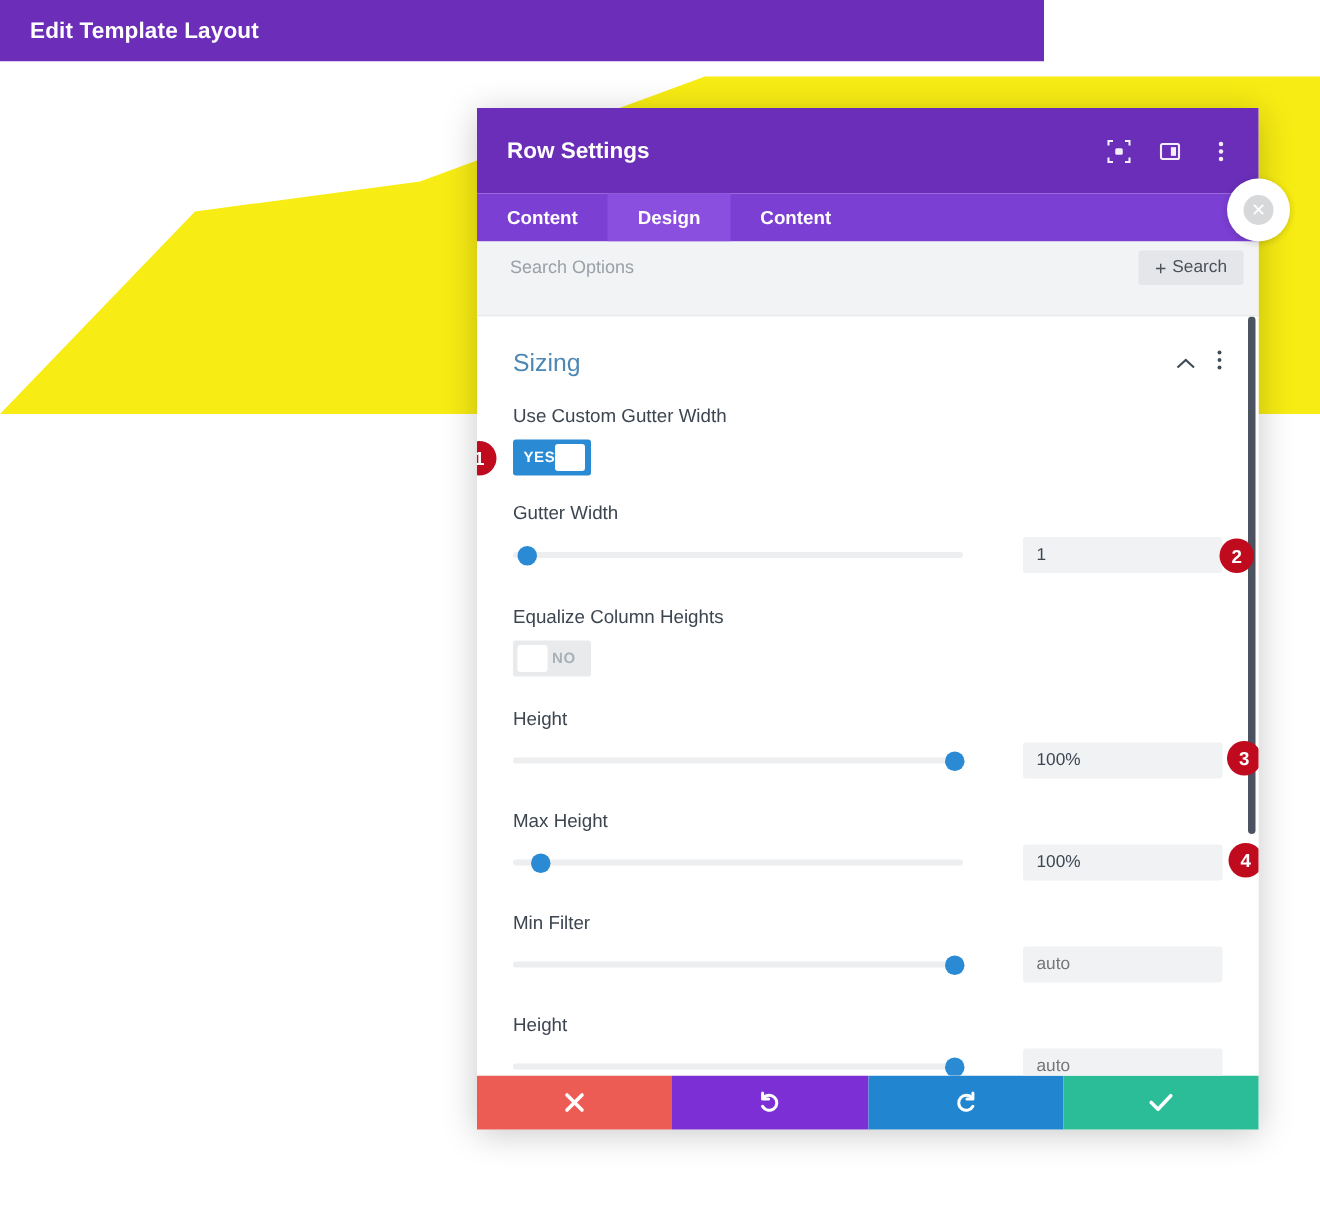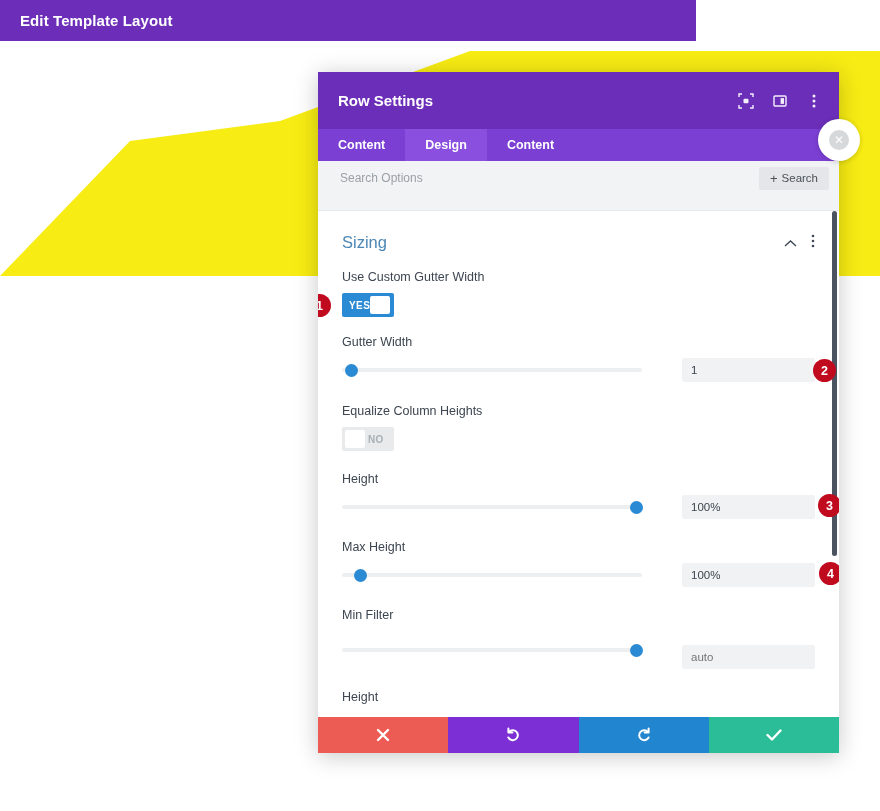--- a/index.html
+++ b/index.html
@@ -256,21 +256,21 @@
     width: 133px;
     height: 24px;
     background: #f0f2f4;
     border: none;
     font-family: "Liberation Sans", sans-serif;
     font-size: 11.5px;
     color: #3c4550;
     padding: 0 9px;
     border-radius: 2px;
   }
-  .value-input.placeholder { color: #a4acb5; margin-top: 14px; }
+  .value-input.placeholder { color: #a4acb5; }
 
   
   .badge {
     position: absolute;
     width: 23px;
     height: 23px;
     border-radius: 50%;
     background: #c00a1e;
     color: #ffffff;
     font-size: 12.5px;

